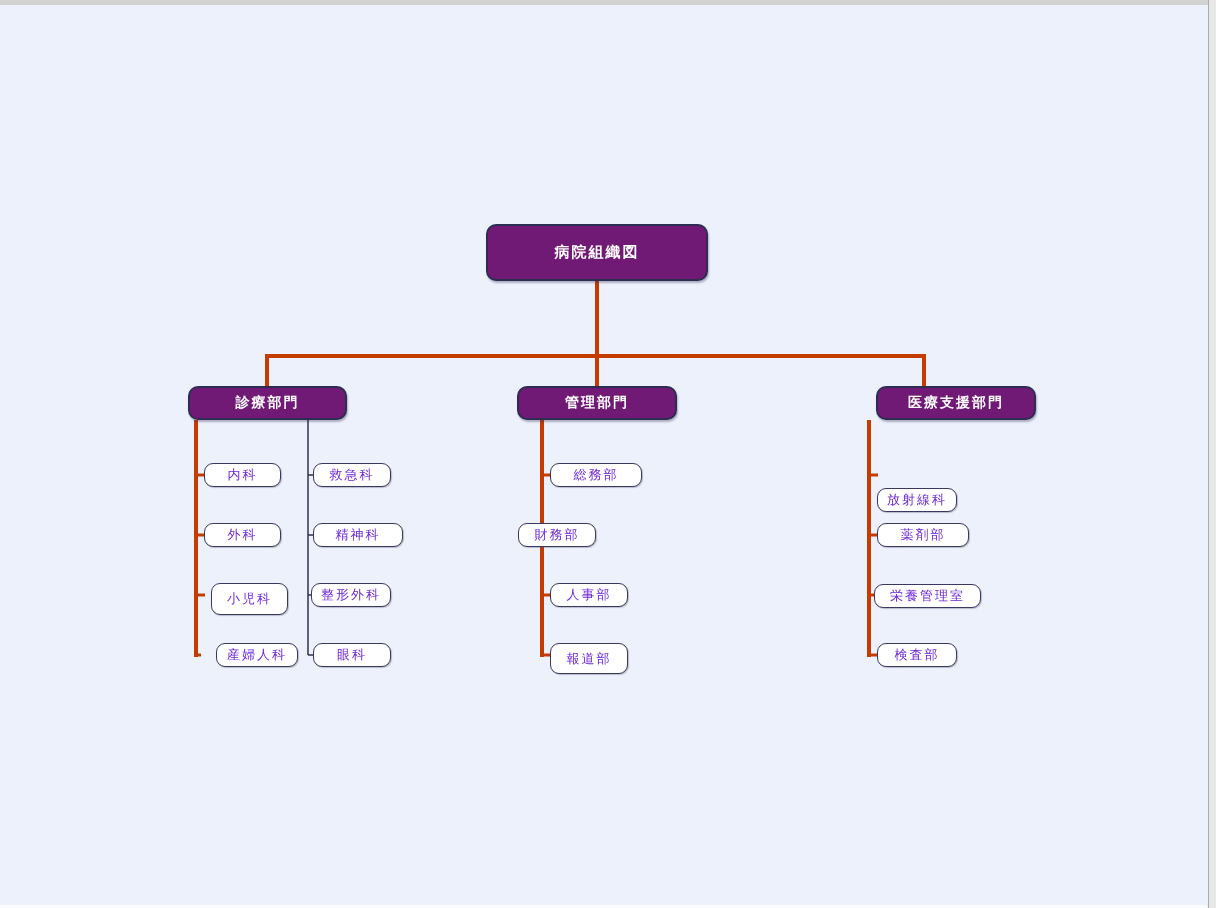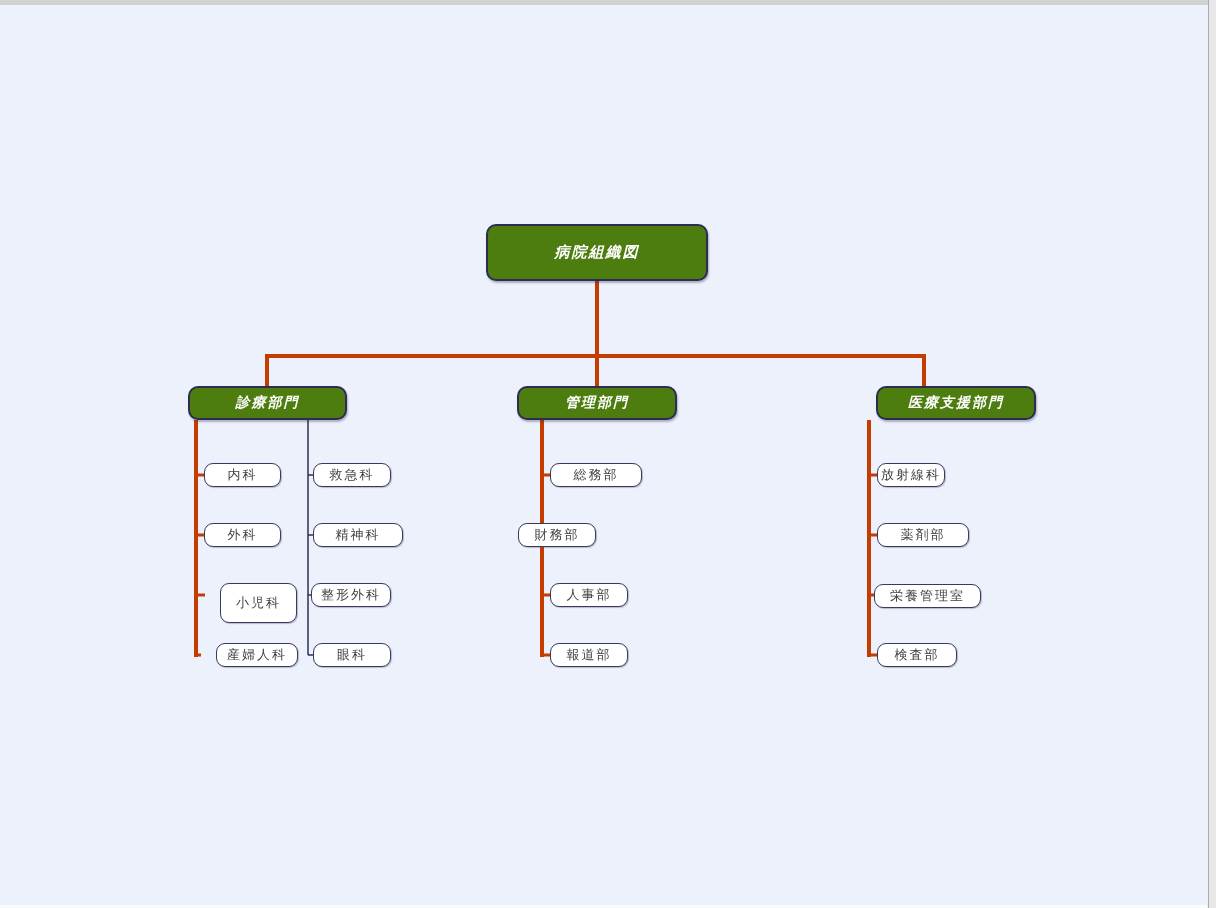--- a/index.html
+++ b/index.html
@@ -10,29 +10,28 @@
   }
   .top-strip{position:absolute;left:0;top:0;width:1216px;height:5px;background:#D2D2D2;}
   .right-strip{position:absolute;top:0;right:0;width:8px;height:908px;background:#E8E8E8;border-left:1px solid #ACACAC;box-sizing:border-box;}
   .bottom-strip{position:absolute;left:0;bottom:0;width:1207px;height:3px;background:#FAFBFD;}
   svg.connectors{position:absolute;left:0;top:0;width:1216px;height:908px;pointer-events:none;}
   .node{
     position:absolute;display:flex;align-items:center;justify-content:center;
     box-sizing:border-box;text-align:center;white-space:nowrap;cursor:default;
   }
   .dept{
-    background:#4d7c0f;border:2px solid #2D2D52;border-radius:10px;
+    background:#701a75;border:2px solid #2D2D52;border-radius:10px;
     color:#FFFFFF;font-weight:bold;font-size:14px;letter-spacing:2px;
     box-shadow:1px 2px 2px rgba(50,50,85,0.35);
-    font-style:italic;
   }
   .root{font-size:15px;border-radius:10px;}
   .leaf{
     background:#FFFFFF;border:1.5px solid #39395E;border-radius:9px;
-    color:#404040;font-size:13px;letter-spacing:2px;
+    color:#6d28d9;font-size:13px;letter-spacing:2px;
     box-shadow:1px 1px 1px rgba(90,90,120,0.35);
   }
 </style>
 </head>
 <body>
 
 <div class="top-strip"></div>
 <div class="right-strip"></div>
 <div class="bottom-strip"></div>
 
@@ -81,21 +80,21 @@
 <div class="node dept" style="left:876px;top:386px;width:160px;height:34px">
   <span>医療支援部門</span>
 </div>
 
 <div class="node leaf" style="left:204px;top:463px;width:77px;height:24px">
   <span>内科</span>
 </div>
 <div class="node leaf" style="left:204px;top:523px;width:77px;height:24px">
   <span>外科</span>
 </div>
-<div class="node leaf" style="left:220px;top:583px;width:77px;height:40px">
+<div class="node leaf" style="left:211px;top:583px;width:77px;height:32px">
   <span>小児科</span>
 </div>
 <div class="node leaf" style="left:216px;top:643px;width:82px;height:24px">
   <span>産婦人科</span>
 </div>
 
 <div class="node leaf" style="left:313px;top:463px;width:78px;height:24px">
   <span>救急科</span>
 </div>
 <div class="node leaf" style="left:313px;top:523px;width:90px;height:24px">
@@ -110,25 +109,25 @@
 
 <div class="node leaf" style="left:550px;top:463px;width:92px;height:24px">
   <span>総務部</span>
 </div>
 <div class="node leaf" style="left:518px;top:523px;width:78px;height:24px">
   <span>財務部</span>
 </div>
 <div class="node leaf" style="left:550px;top:583px;width:78px;height:24px">
   <span>人事部</span>
 </div>
-<div class="node leaf" style="left:550px;top:643px;width:78px;height:24px">
+<div class="node leaf" style="left:550px;top:643px;width:78px;height:31px">
   <span>報道部</span>
 </div>
 
-<div class="node leaf" style="left:877px;top:463px;width:68px;height:24px">
+<div class="node leaf" style="left:877px;top:488px;width:80px;height:24px">
   <span>放射線科</span>
 </div>
 <div class="node leaf" style="left:877px;top:523px;width:92px;height:24px">
   <span>薬剤部</span>
 </div>
 <div class="node leaf" style="left:874px;top:584px;width:107px;height:24px">
   <span>栄養管理室</span>
 </div>
 <div class="node leaf" style="left:877px;top:643px;width:80px;height:24px">
   <span>検査部</span>

